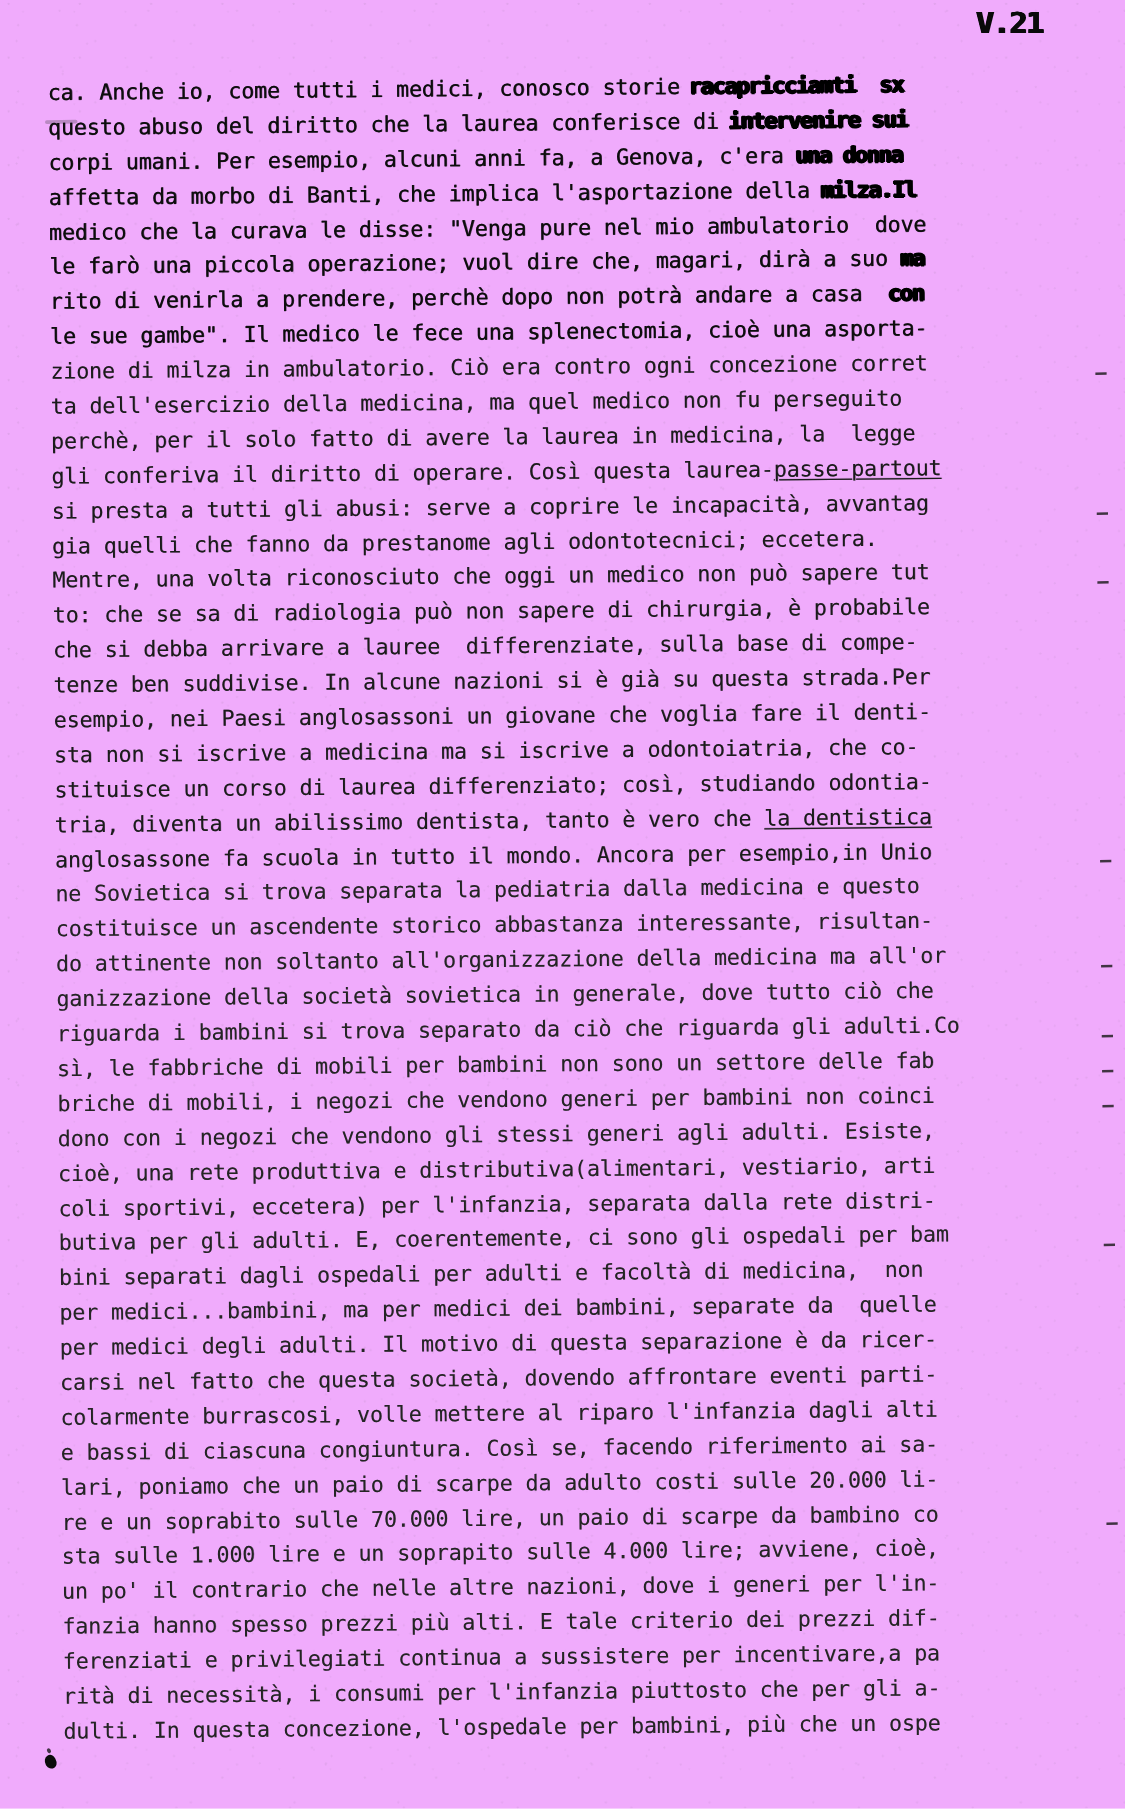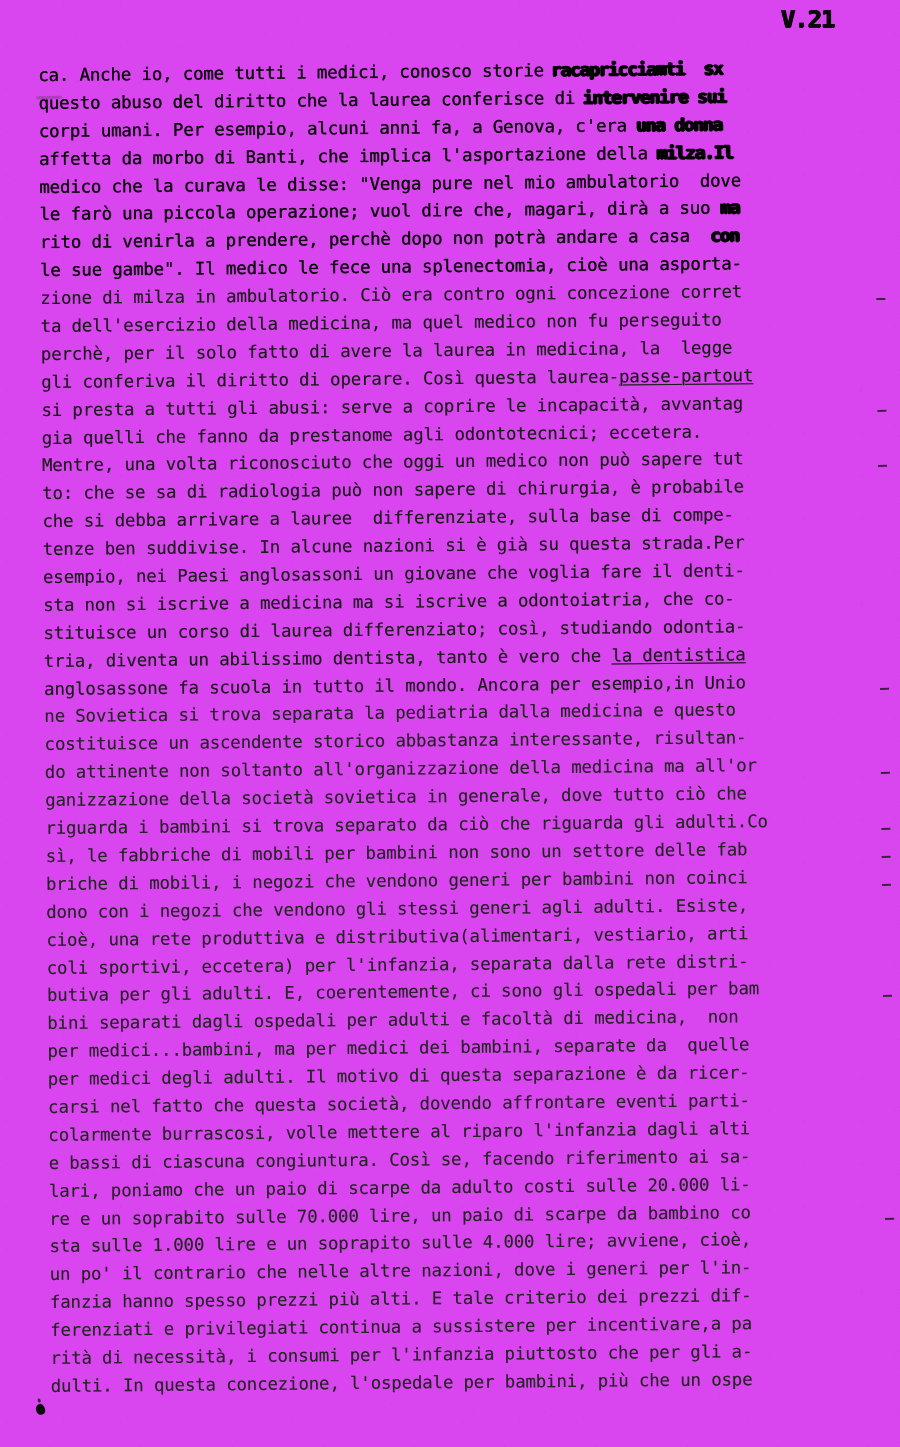--- a/index.html
+++ b/index.html
@@ -9,21 +9,21 @@
     background: #ffffff;
   }
   body {
     font-family: "DejaVu Sans Mono", "Liberation Mono", monospace;
   }
 
   .page {
     position: relative;
     width: 900px;
     height: 1447px;
-    background: #d946ef;
+    background: #f0abfc;
     overflow: hidden;
   }
 
   
   .grain {
     position: absolute;
     inset: 0;
     pointer-events: none;
     opacity: .30;
     background-image:

